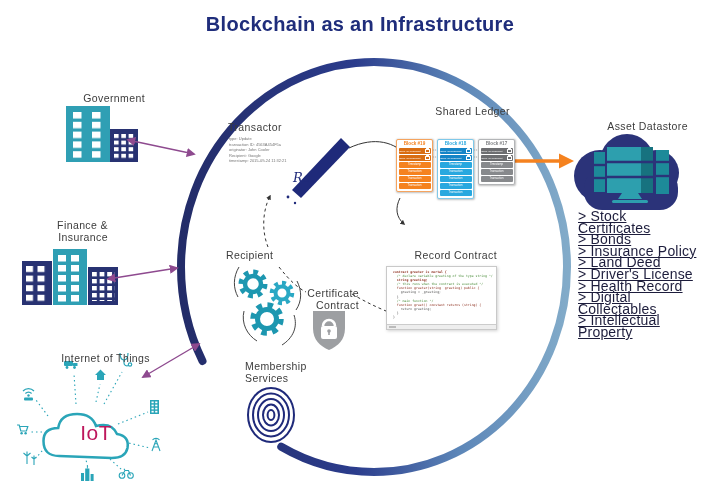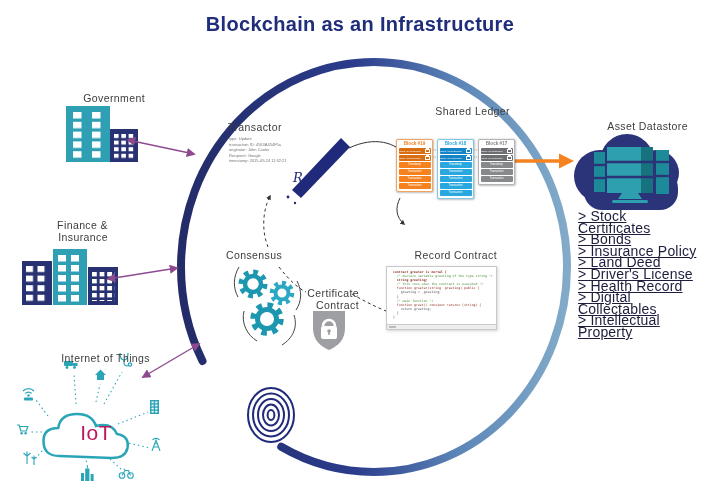--- a/index.html
+++ b/index.html
@@ -375,21 +375,25 @@
   <div class="code-line pl">  }</div>
   <div class="code-line pl"></div>
   <div class="code-line cm">  /* main function */</div>
   <div class="code-line fn">  function greet() constant returns (string) {</div>
   <div class="code-line pl">    return greeting;</div>
   <div class="code-line pl">  }</div>
   <div class="code-line pl">}</div>
   <div class="sc-bar"></div>
 </div>
 
-<div class="abs lbl" style="left:226px;top:249px">Consensus</div>
+<div class="abs lbl" style="left:226px;top:249px">Recipient</div>
 
 <div class="abs lbl ctr" style="left:299px;top:287px;width:60px">
   <div>Certificate</div>
   <div>Contract</div>
 </div>
 
+<div class="abs lbl" style="left:245px;top:360px">
+  <div>Membership</div>
+  <div>Services</div>
+</div>
 
 </div>
 
 </body></html>

